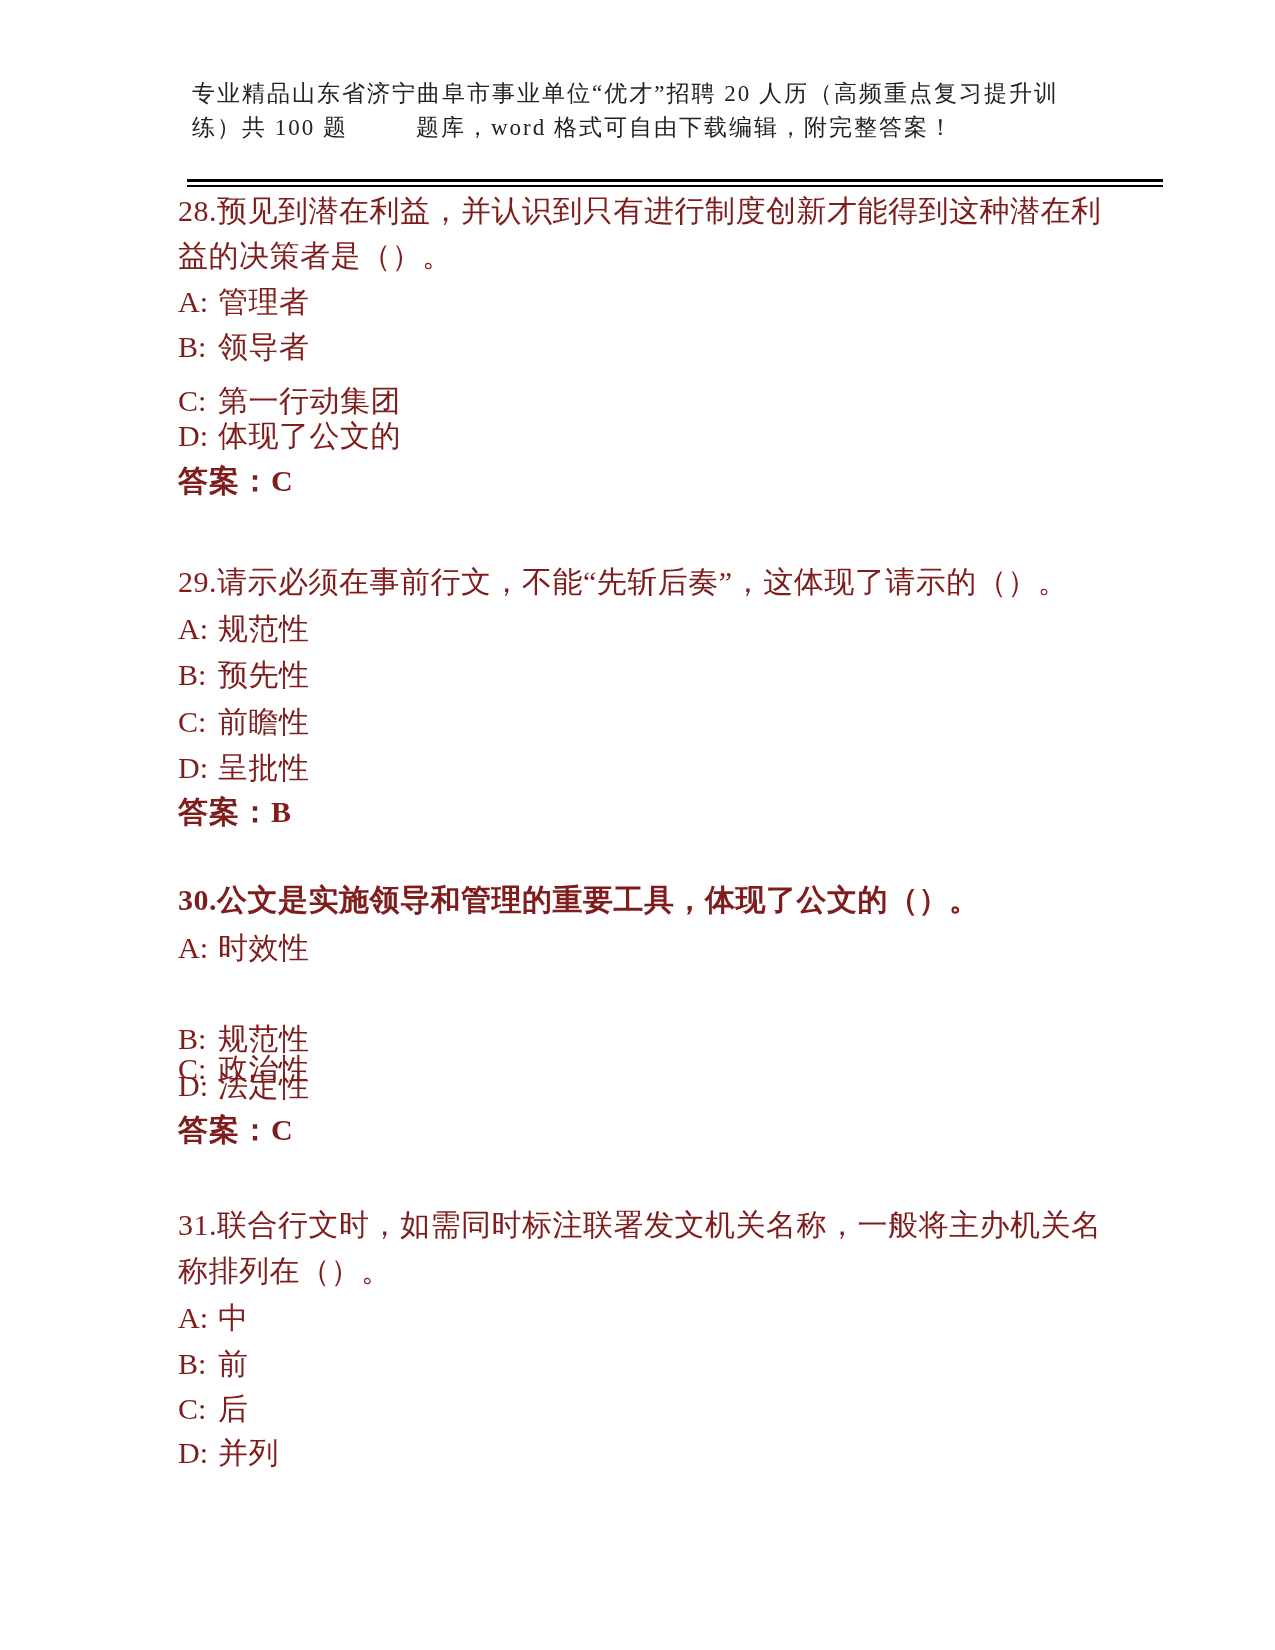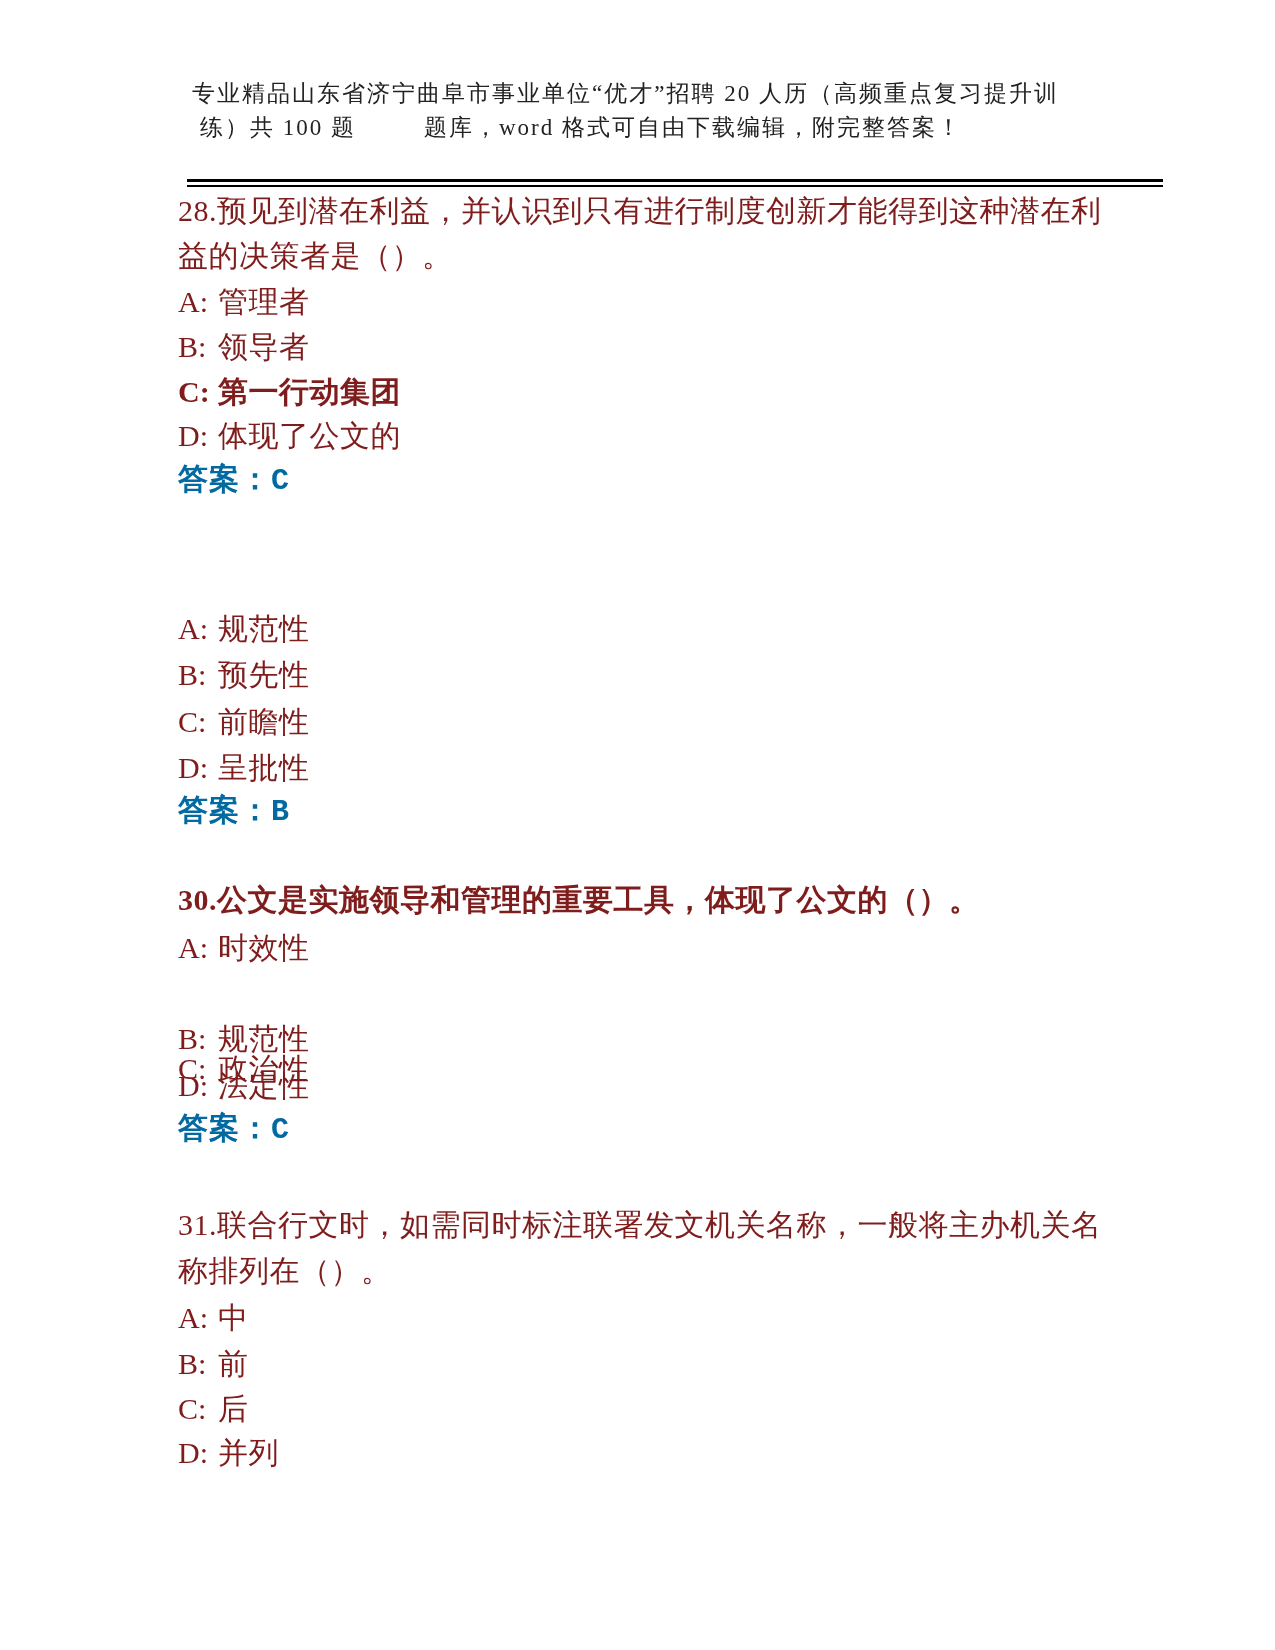--- a/index.html
+++ b/index.html
@@ -40,47 +40,48 @@
     line-height: 1;
     letter-spacing: 0.5px;
     color: #7f1d1d;
   }
   .olabel {
     display: inline-block;
     width: 40px;
     letter-spacing: 0;
   }
   .ans {
-    font-family: Liberation Mono, monospace;
+    font-family: Liberation Serif, serif;
     font-weight: 700;
-    color: #0369a1;
+    color: #7f1d1d;
     letter-spacing: 1px;
   }
 </style>
 </head>
 <body>
 
 <div class="page">
 
   <div class="abs hdr" style="top:82px;">
     <span>专业精品山东省济宁曲阜市事业单位“优才”招聘 20 人历（高频重点复习提升训</span>
   </div>
-  <div class="abs hdr" style="top:116px;margin-left:8px;">
+  <div class="abs hdr" style="top:116px;">
     <span>练）共 100 题</span><span class="hdr-gap"></span><span>题库，word 格式可自由下载编辑，附完整答案！</span>
   </div>
   <div class="rule"></div>
 
   <div class="abs bl" style="top:196px;">28.预见到潜在利益，并认识到只有进行制度创新才能得到这种潜在利</div>
   <div class="abs bl" style="top:241px;">益的决策者是（）。</div>
   <div class="abs bl" style="top:287px;"><span class="olabel">A:</span><span>管理者</span></div>
   <div class="abs bl" style="top:332px;"><span class="olabel">B:</span><span>领导者</span></div>
-  <div class="abs bl" style="top:377px;font-weight:bold;"><span class="olabel">C:</span><span>第一行动集团</span></div>
+  <div class="abs bl" style="top:386px;"><span class="olabel">C:</span><span>第一行动集团</span></div>
   <div class="abs bl" style="top:421px;"><span class="olabel">D:</span><span>体现了公文的</span></div>
   <div class="abs bl ans" style="top:466px;"><span>答案：</span><span>C</span></div>
 
+  <div class="abs bl" style="top:567px;">29.请示必须在事前行文，不能“先斩后奏”，这体现了请示的（）。</div>
   <div class="abs bl" style="top:614px;"><span class="olabel">A:</span><span>规范性</span></div>
   <div class="abs bl" style="top:660px;"><span class="olabel">B:</span><span>预先性</span></div>
   <div class="abs bl" style="top:707px;"><span class="olabel">C:</span><span>前瞻性</span></div>
   <div class="abs bl" style="top:753px;"><span class="olabel">D:</span><span>呈批性</span></div>
   <div class="abs bl ans" style="top:797px;"><span>答案：</span><span>B</span></div>
 
   <div class="abs bl" style="top:885px;font-weight:bold;">30.公文是实施领导和管理的重要工具，体现了公文的（）。</div>
   <div class="abs bl" style="top:933px;"><span class="olabel">A:</span><span>时效性</span></div>
   <div class="abs bl" style="top:980px;margin-top:44px;"><span class="olabel">B:</span><span>规范性</span></div>
   <div class="abs bl" style="top:1054px;"><span class="olabel">C:</span><span>政治性</span></div>

